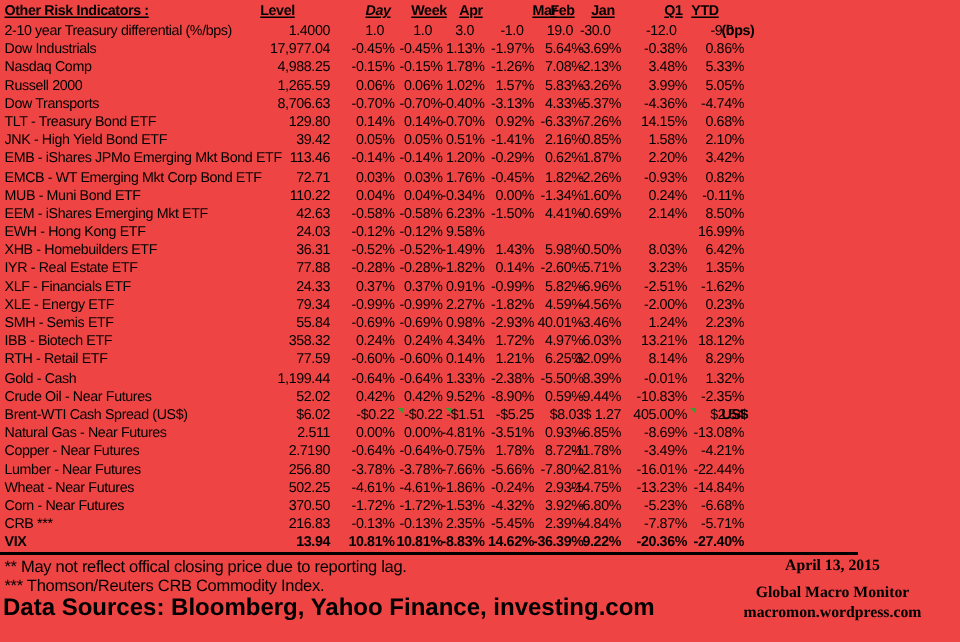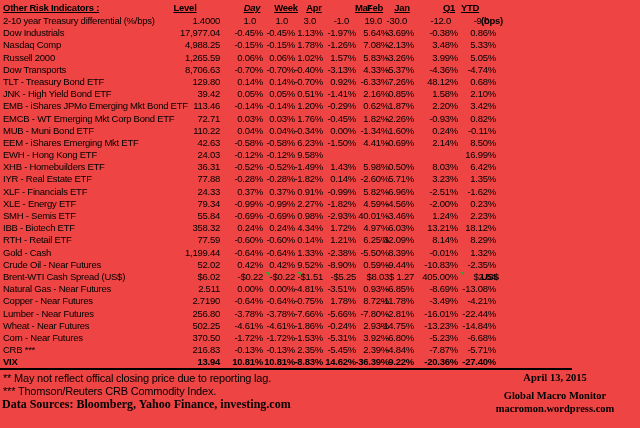--- a/index.html
+++ b/index.html
@@ -52,21 +52,21 @@
     position:absolute;right:-6px;top:1px;
     width:0;height:0;display:block;
     border-top:4px solid #3f9c35;
     border-left:4px solid transparent;
   }
   
   #rule{position:absolute;left:0;top:368px;width:572px;height:2px;background:#000;}
   .fn{position:absolute;left:3px;font-size:11px;letter-spacing:-0.2px;white-space:nowrap;}
   #fn1{top:372px;}
   #fn2{top:385px;}
-  #fn3{top:397px;left:2px;font-family:Liberation Serif, serif;font-weight:bold;font-size:12px;letter-spacing:0;}
+  #fn3{top:397px;left:2px;font-family:Liberation Sans, sans-serif;font-weight:bold;font-size:16px;letter-spacing:0;}
   .fr{position:absolute;left:455px;width:200px;text-align:center;
       font-family:"Liberation Serif",serif;font-weight:bold;font-size:10.5px;white-space:nowrap;}
   #fr-date{top:372px;}
   #fr-title{top:390px;}
   #fr-url{top:403px;}
 </style>
 </head>
 <body>
 
 <div id="sheet">
@@ -148,21 +148,21 @@
         </div>
         <div class="row">
           <span class="lab">TLT - Treasury Bond ETF</span>
           <span class="num c-level">129.80</span>
           <span class="num c-day">0.14%</span>
           <span class="num c-week">0.14%</span>
           <span class="num c-apr">-0.70%</span>
           <span class="num c-mar">0.92%</span>
           <span class="num c-feb">-6.33%</span>
           <span class="num c-jan">7.26%</span>
-          <span class="num c-q1">48.12%</span>
+          <span class="num c-q1">14.15%</span>
           <span class="num c-ytd">0.68%</span>
         </div>
         <div class="row">
           <span class="lab">JNK - High Yield Bond ETF</span>
           <span class="num c-level">39.42</span>
           <span class="num c-day">0.05%</span>
           <span class="num c-week">0.05%</span>
           <span class="num c-apr">0.51%</span>
           <span class="num c-mar">-1.41%</span>
           <span class="num c-feb">2.16%</span>
@@ -394,21 +394,21 @@
           <span class="num c-jan">-14.75%</span>
           <span class="num c-q1">-13.23%</span>
           <span class="num c-ytd">-14.84%</span>
         </div>
         <div class="row">
           <span class="lab">Corn - Near Futures</span>
           <span class="num c-level">370.50</span>
           <span class="num c-day">-1.72%</span>
           <span class="num c-week">-1.72%</span>
           <span class="num c-apr">-1.53%</span>
-          <span class="num c-mar">-5.31%</span>
+          <span class="num c-mar">-4.32%</span>
           <span class="num c-feb">3.92%</span>
           <span class="num c-jan">-6.80%</span>
           <span class="num c-q1">-5.23%</span>
           <span class="num c-ytd">-6.68%</span>
         </div>
         <div class="row">
           <span class="lab">CRB ***</span>
           <span class="num c-level">216.83</span>
           <span class="num c-day">-0.13%</span>
           <span class="num c-week">-0.13%</span>

